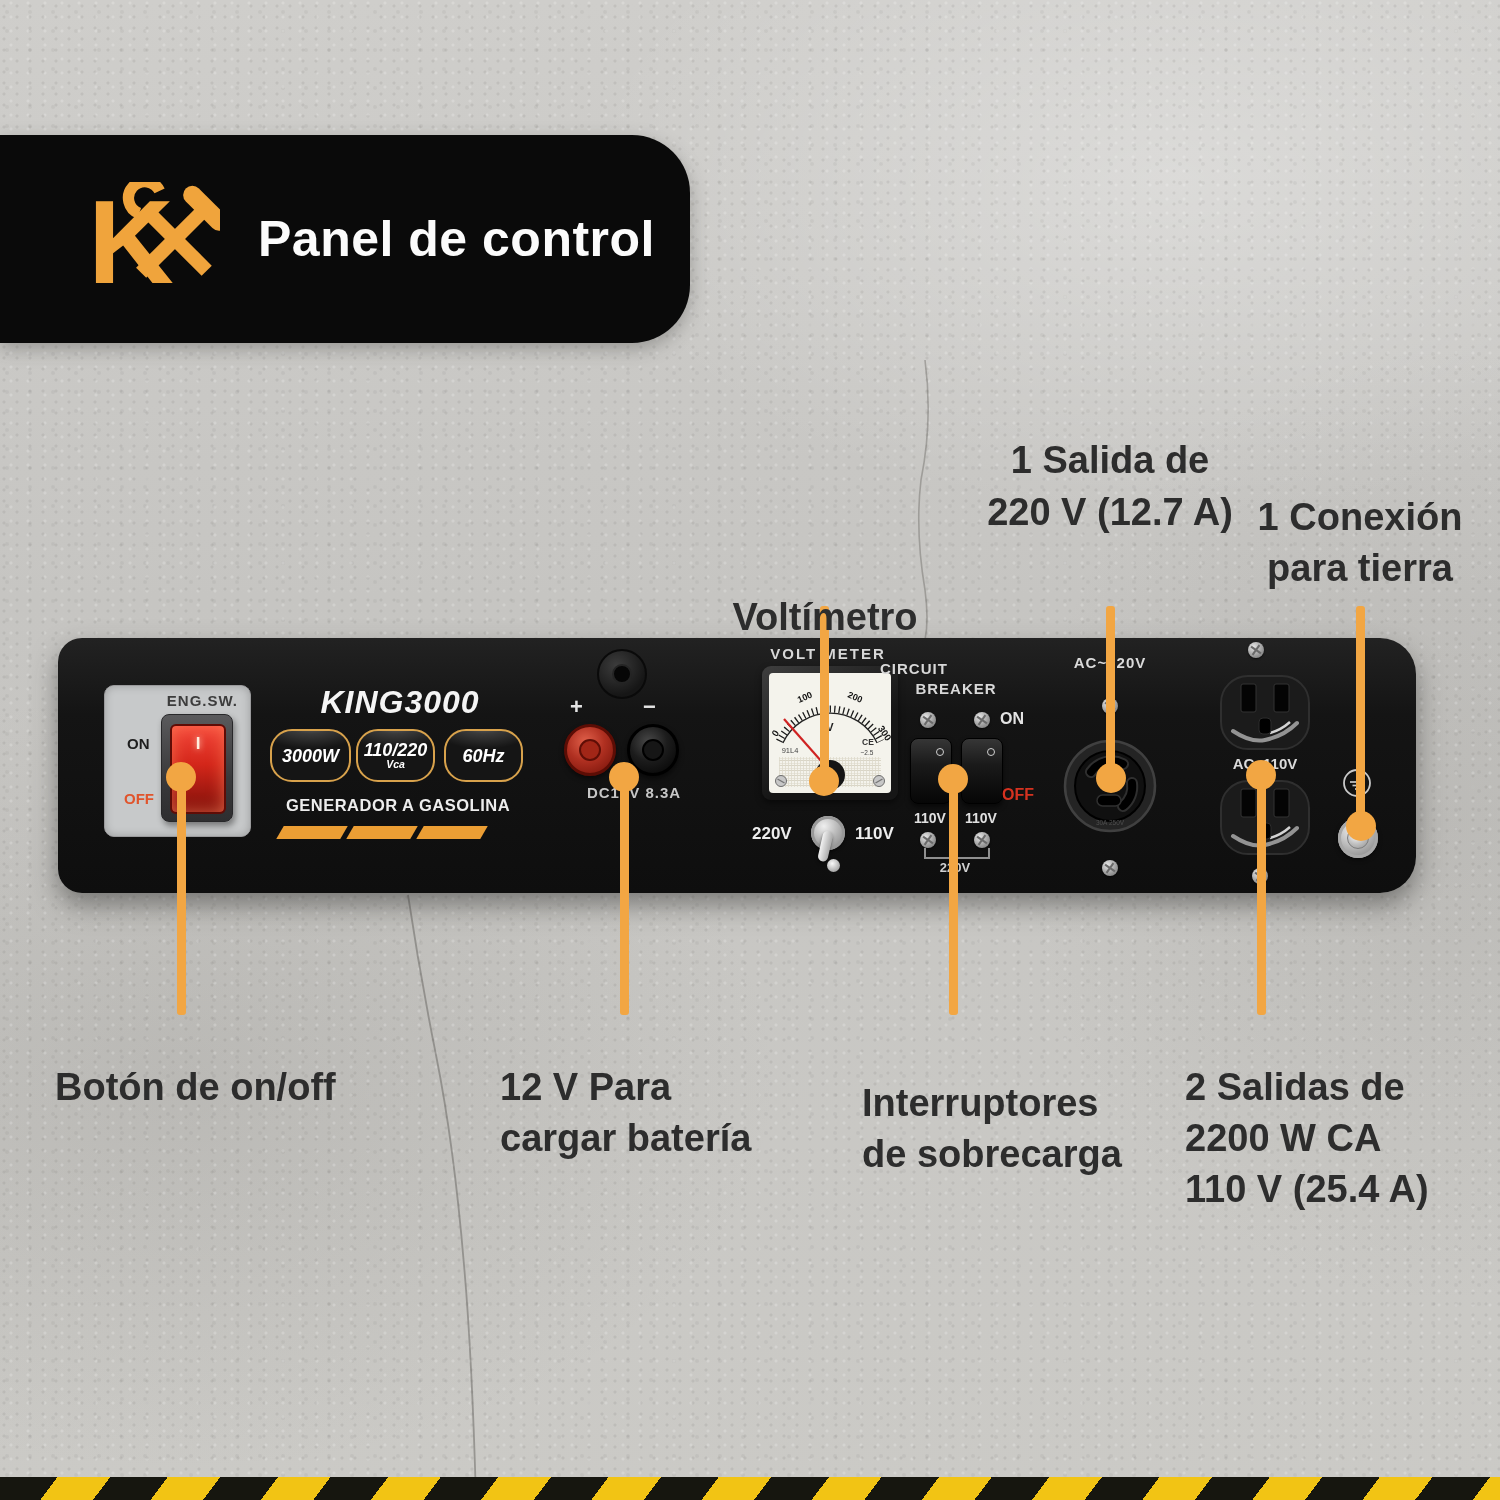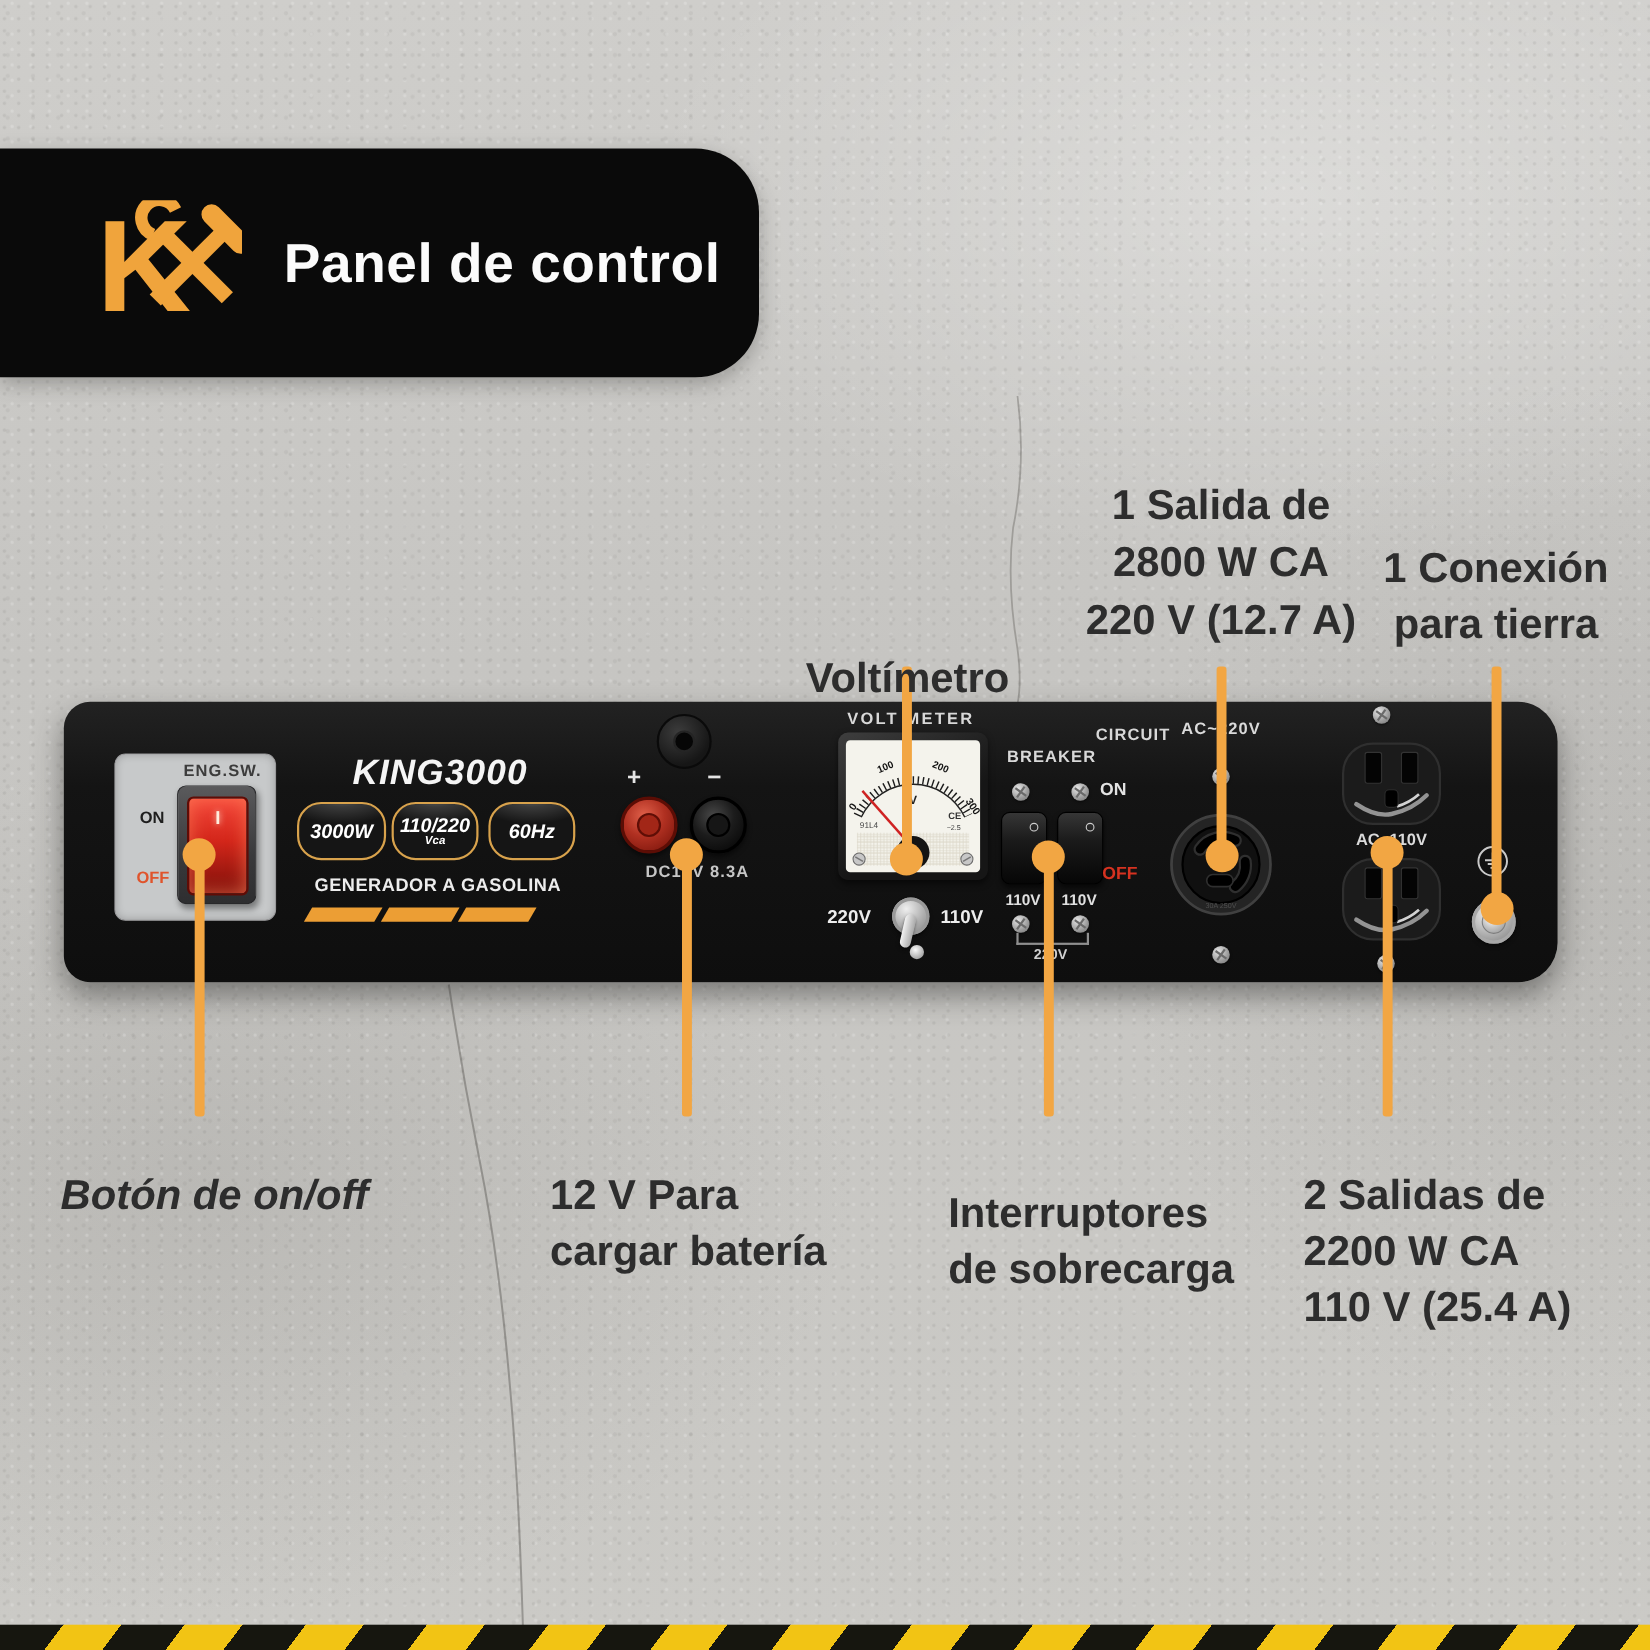--- a/index.html
+++ b/index.html
@@ -87,21 +87,21 @@
   .toggle{left:750px;top:178px;width:44px;height:60px;}
   .togglebase{position:absolute;left:3px;top:0;width:34px;height:34px;border-radius:50%;
     background:radial-gradient(circle at 38% 30%,#efefef,#b0b0b0 50%,#7a7a7a);
     box-shadow:0 2px 3px rgba(0,0,0,.5), inset 0 0 0 3px #999;}
   .togglelever{position:absolute;left:15px;top:15px;width:10px;height:31px;border-radius:5px;
     background:linear-gradient(90deg,#f2f2f2,#a9a9a9);transform:rotate(13deg);transform-origin:50% 4px;
     box-shadow:0 2px 3px rgba(0,0,0,.5);}
   .toggletip{position:absolute;left:19px;top:43px;width:13px;height:13px;border-radius:50%;
     background:radial-gradient(circle at 40% 35%,#fafafa,#b5b5b5 60%,#8a8a8a);}
 
-  .br-line1{left:886px;top:22px;width:120px;text-align:right;font-size:15px;font-weight:700;color:#d8d8d8;letter-spacing:1px;}
+  .br-line1{left:822px;top:22px;width:120px;text-align:left;font-size:15px;font-weight:700;color:#d8d8d8;letter-spacing:1px;}
   .br-line2{left:838px;top:42px;width:120px;text-align:center;font-size:15px;font-weight:700;color:#d8d8d8;letter-spacing:1px;}
   .screw{width:16px;height:16px;border-radius:50%;
     background:radial-gradient(circle at 35% 30%,#e5e5e5,#9a9a9a 60%,#6f6f6f);
     box-shadow:0 1px 2px rgba(0,0,0,.6);}
   .screw::before,.screw::after{content:"";position:absolute;left:2px;right:2px;top:7px;height:2px;background:#6a6a6a;}
   .screw::before{transform:rotate(35deg);} .screw::after{transform:rotate(-55deg);}
   .br-on{left:942px;top:72px;font-size:16px;font-weight:700;color:#e3e3e3;}
   .breaker{width:40px;height:64px;border-radius:8px;border:1px solid #000;
     background:linear-gradient(180deg,#363636 0%,#1a1a1a 40%,#060606 100%);
     box-shadow:0 3px 5px rgba(0,0,0,.55);}
@@ -312,30 +312,29 @@
 <div class="abs cdot" style="left:609px;top:762px;"></div>
 <div class="abs cline" style="left:949px;top:775px;height:240px;"></div>
 <div class="abs cdot" style="left:938px;top:764px;"></div>
 <div class="abs cline" style="left:1257px;top:772px;height:243px;"></div>
 <div class="abs cdot" style="left:1246px;top:760px;"></div>
 
 <div class="abs ctext ctr" style="left:650px;top:556px;width:350px;margin-top:36px;">Voltímetro</div>
 
 <div class="abs ctext ctr" style="left:935px;top:434px;width:350px;line-height:52px;">
   <div>1 Salida de</div>
-  <div>2800 W CA</div>
   <div>220 V (12.7 A)</div>
 </div>
 
 <div class="abs ctext ctr" style="left:1190px;top:492px;width:340px;">
   <div>1 Conexión</div>
   <div>para tierra</div>
 </div>
 
-<div class="abs ctext" style="left:55px;top:1062px;font-style:italic;">Botón de on/off</div>
+<div class="abs ctext" style="left:55px;top:1062px;">Botón de on/off</div>
 
 <div class="abs ctext" style="left:500px;top:1062px;">
   <div>12 V Para</div>
   <div>cargar batería</div>
 </div>
 
 <div class="abs ctext" style="left:862px;top:1062px;margin-top:16px;">
   <div>Interruptores</div>
   <div>de sobrecarga</div>
 </div>

